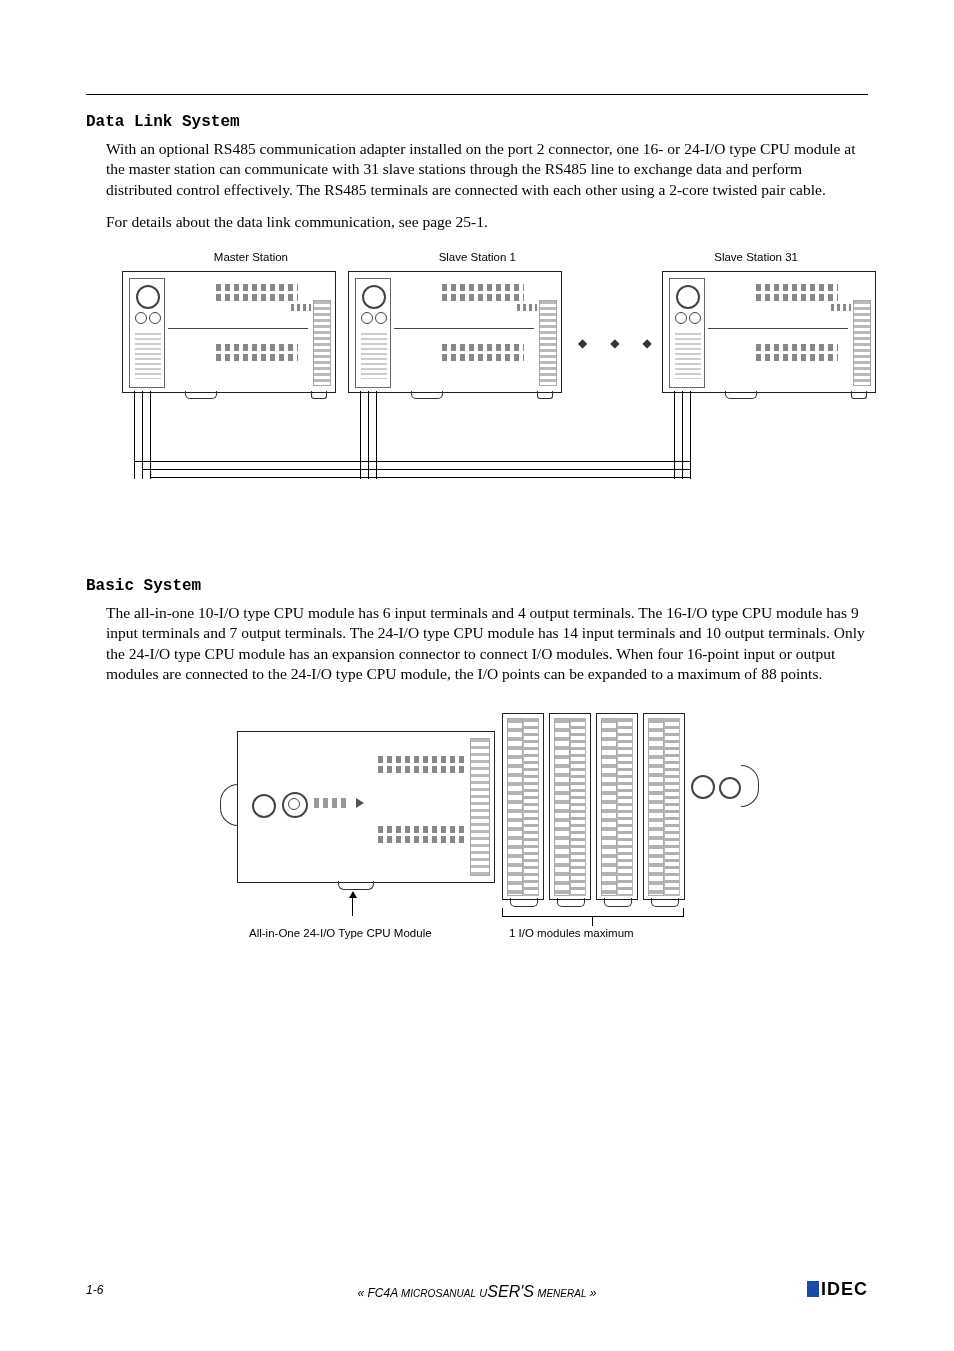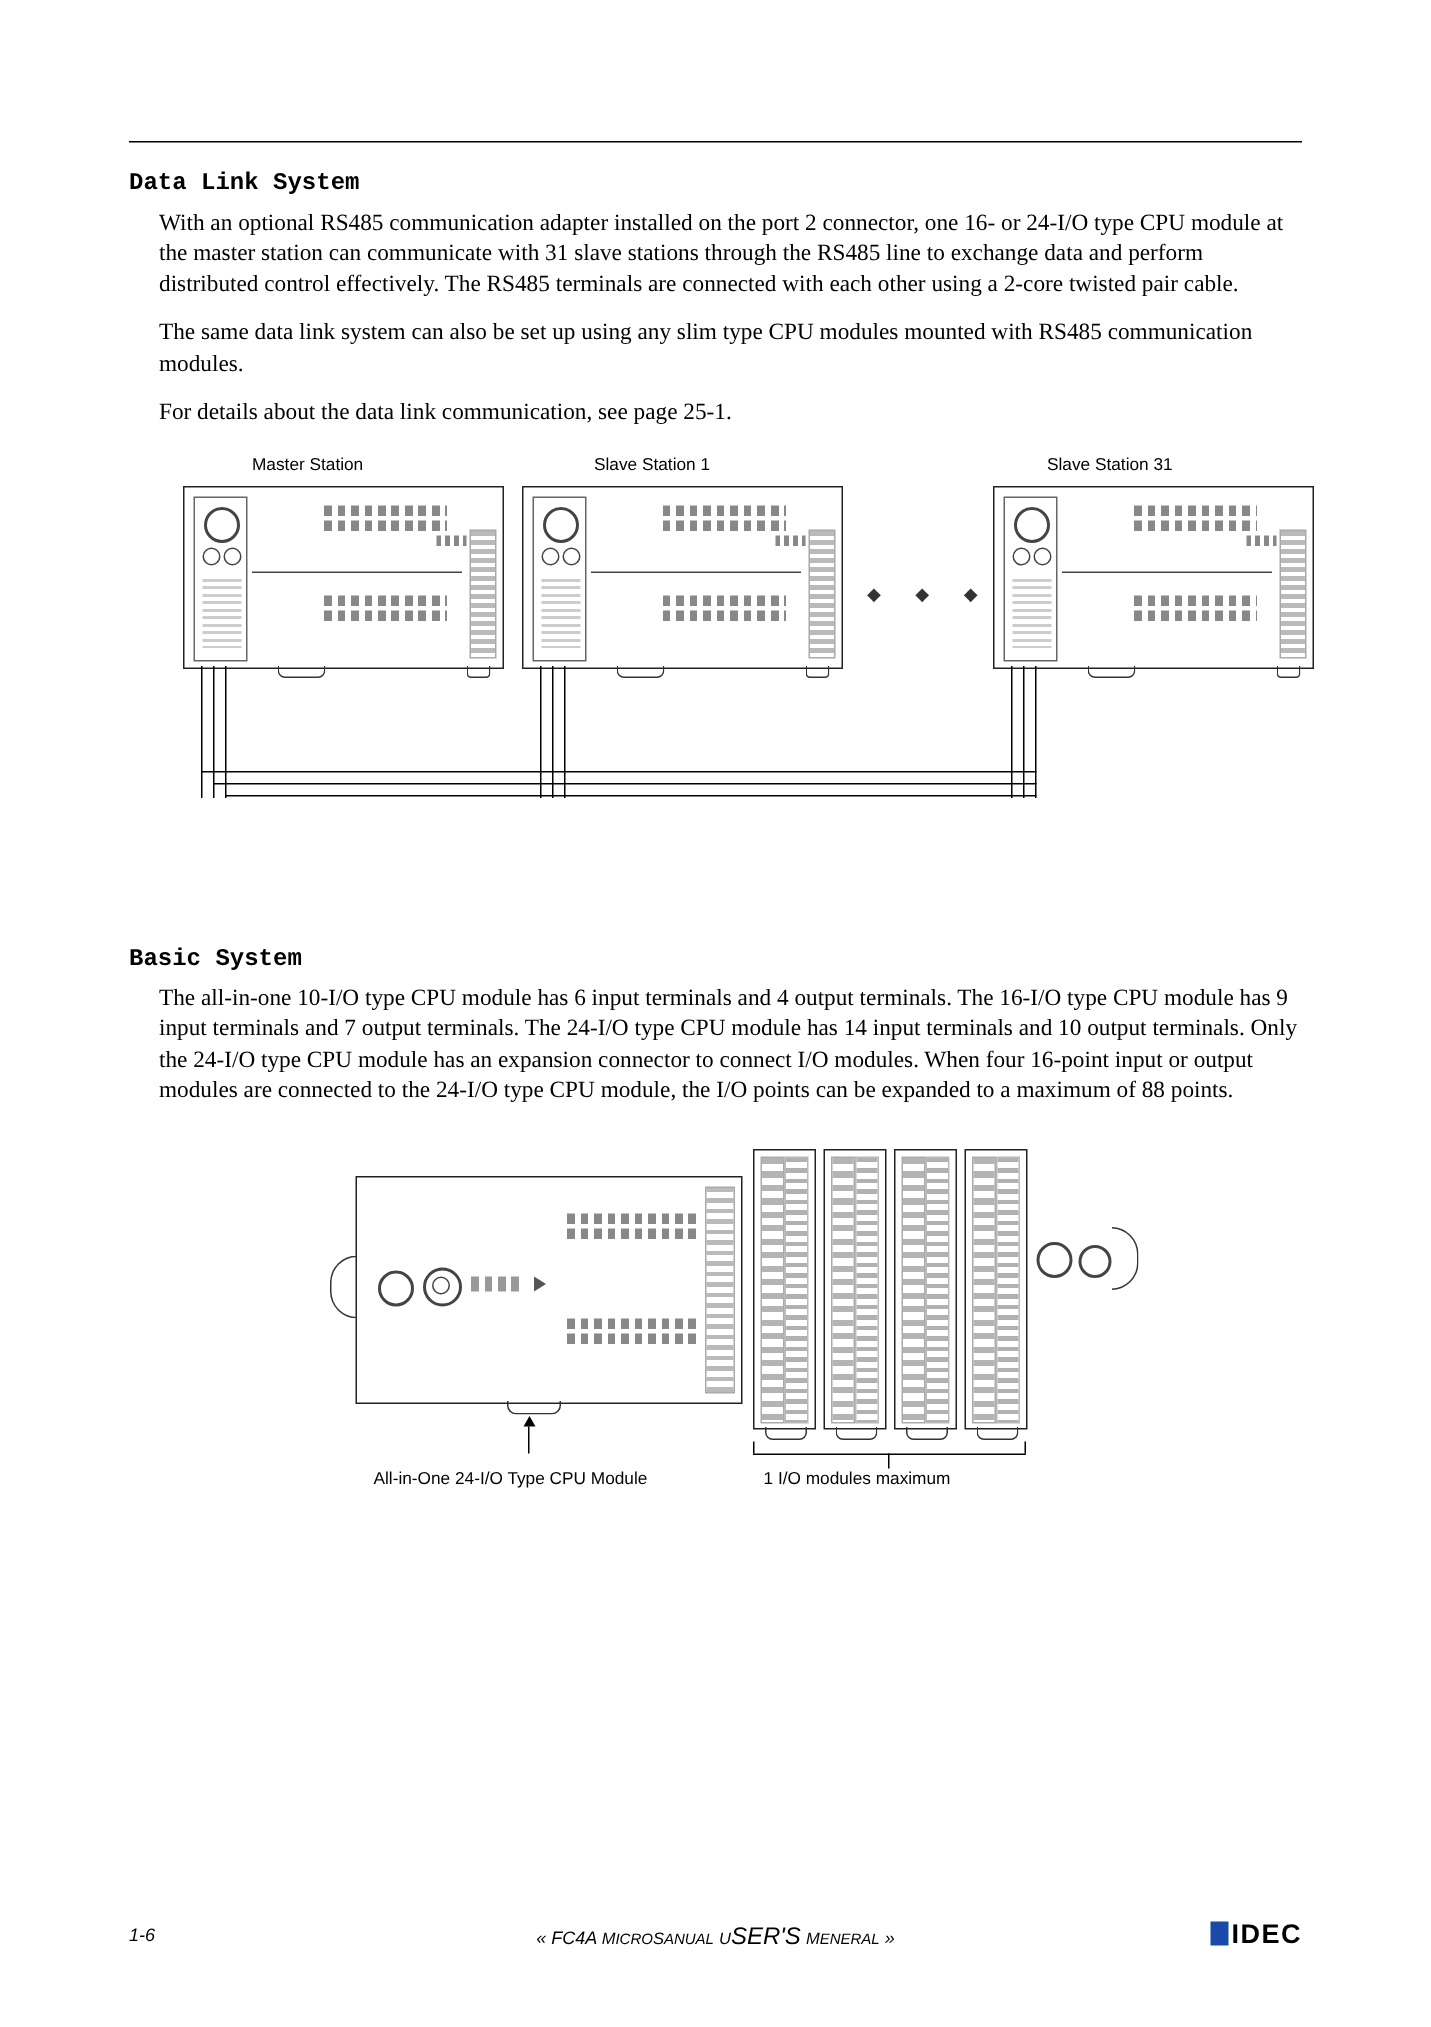--- a/index.html
+++ b/index.html
@@ -54,21 +54,21 @@
   .diagram-area {
     margin: 18px 0 56px 30px;
     width: 780px;
     height: 270px;
     position: relative;
   }
   .diagram-label {
     font-family: Arial, Helvetica, sans-serif;
     font-size: 11.5px;
     position: absolute;
-    text-align: left;
+    text-align: right;
   }
   .device-box {
     position: absolute;
     border: 1px solid #222;
     background: #fff;
     width: 212px;
     height: 120px;
   }
   .device-box .inner-left {
     position: absolute;
@@ -295,27 +295,26 @@
   }
 </style>
 </head>
 <body>
 
 <div class="page">
   <hr class="hr">
 
   <div class="section-title">Data Link System</div>
   <p class="body-text">With an optional RS485 communication adapter installed on the port 2 connector, one 16- or 24-I/O type CPU module at the master station can communicate with 31 slave stations through the RS485 line to exchange data and perform distributed control effectively. The RS485 terminals are connected with each other using a 2-core twisted pair cable.</p>
-  <p class="body-text">The same data link system can also be set up using any slim type CPU modules mounted with RS485 communication modules.</p>
   <p class="body-text">For details about the data link communication, see page 25-1.</p>
 
   <div class="diagram-area">
     <div class="diagram-label" style="left:52px; top:0; width:120px;">Master Station</div>
     <div class="diagram-label" style="left:280px; top:0; width:120px;">Slave Station 1</div>
-    <div class="diagram-label" style="left:582px; top:0; width:130px;">Slave Station 31</div>
+    <div class="diagram-label" style="left:552px; top:0; width:130px;">Slave Station 31</div>
 
     <div class="device-box" style="left:6px; top:20px;">
       <div class="inner-left">
           <div class="knob"></div>
           <div class="two"></div>
           <div class="two2"></div>
           <div class="bars"></div>
         </div>
       <div class="top-dots"></div>
         <div class="top-dots2"></div>

